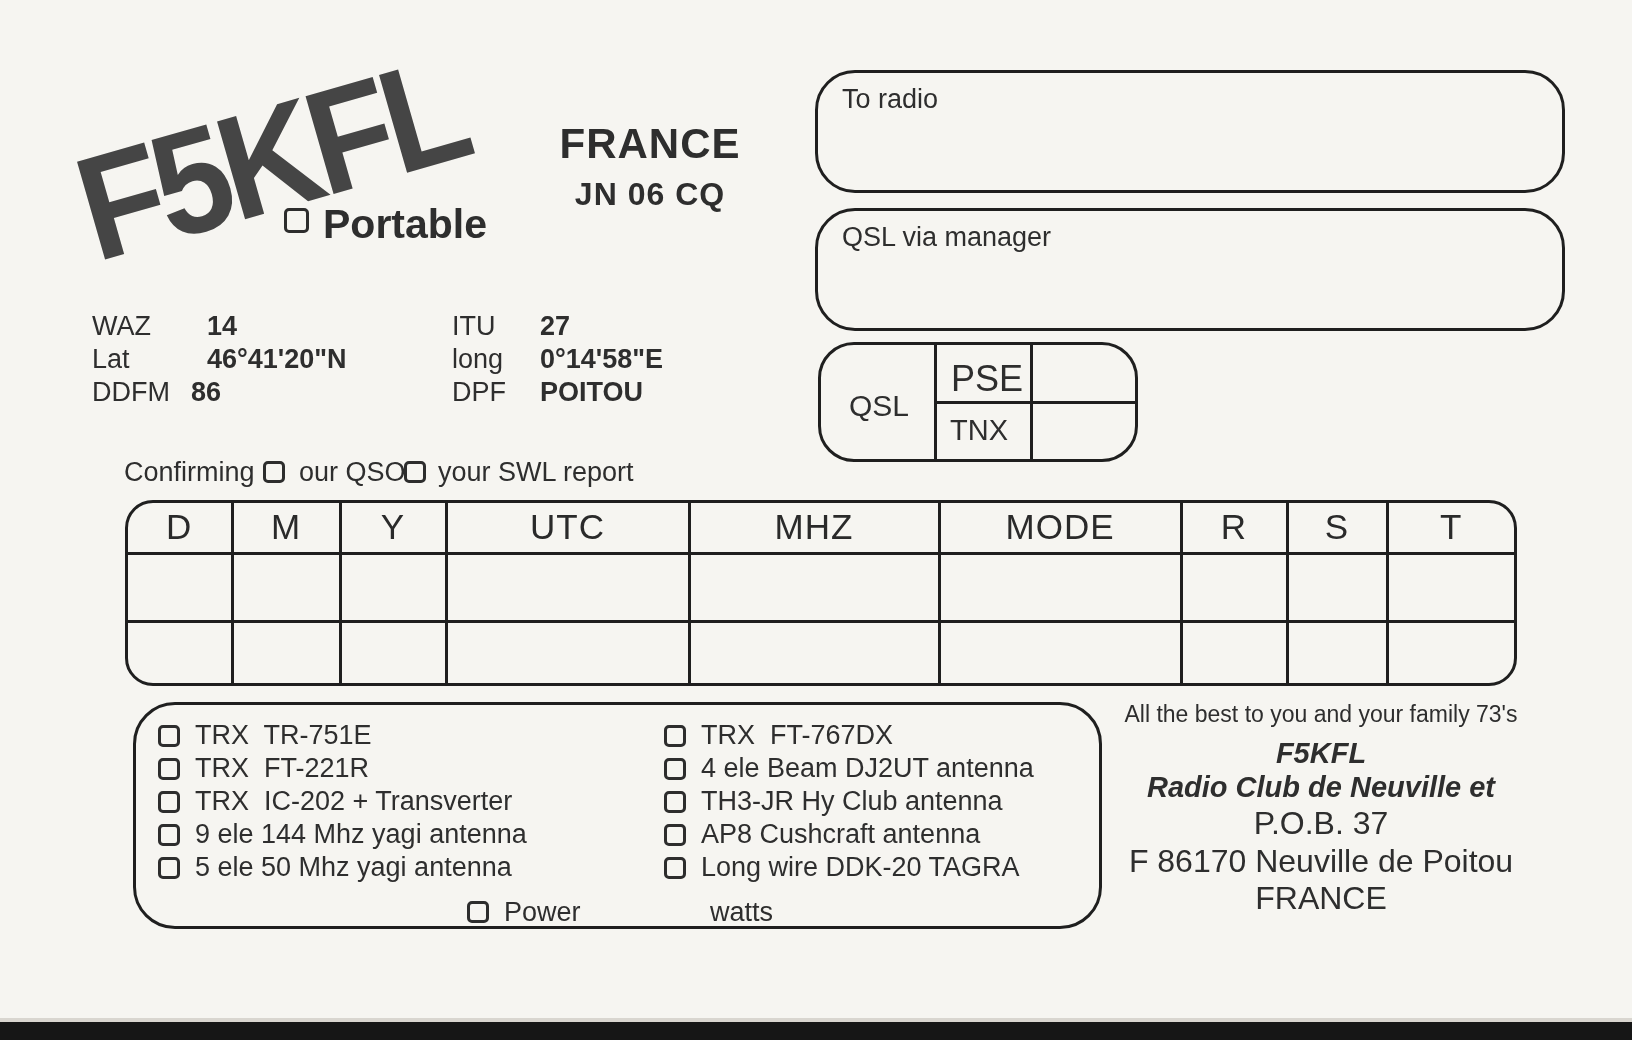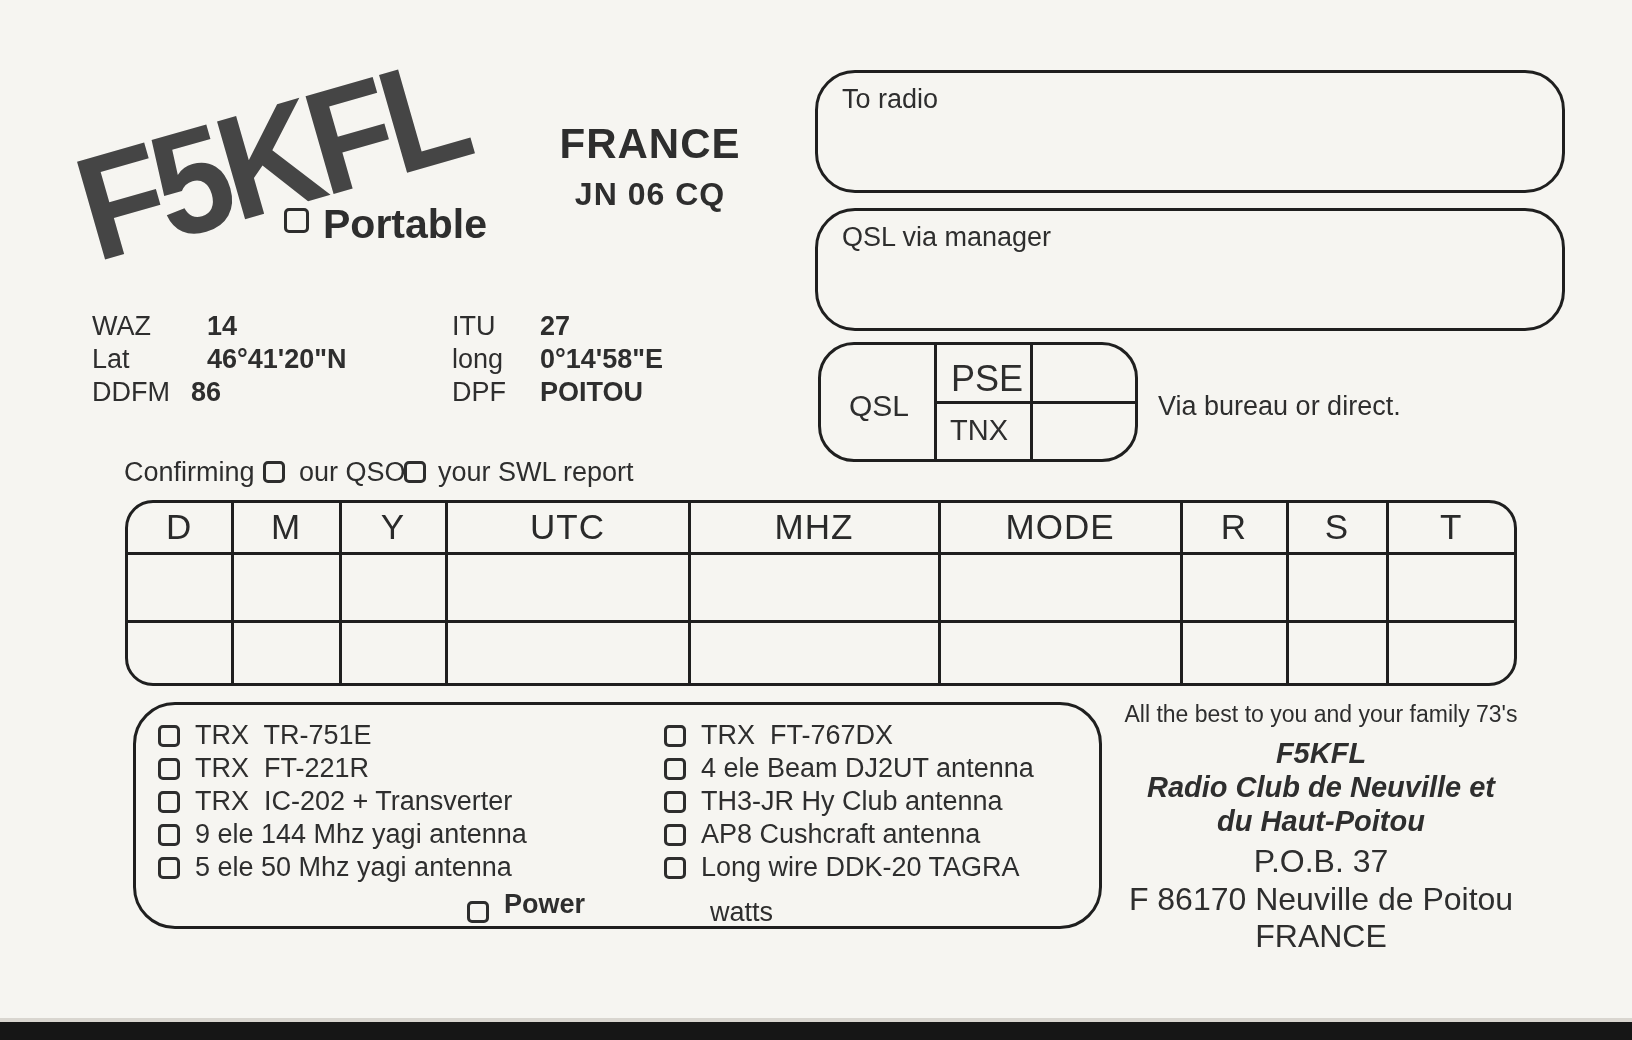--- a/index.html
+++ b/index.html
@@ -77,21 +77,20 @@
   <div class="abs rbox" style="left:818px; top:342px; width:320px; height:120px; border-radius:36px;">
     <div class="abs vline" style="left:113px; top:0; height:114px;"></div>
     <div class="abs vline" style="left:209px; top:0; height:114px;"></div>
     <div class="abs hline" style="left:113px; top:56px; width:201px;"></div>
     <span class="lbl" style="position:absolute; left:28px; top:44px; font-size:30px;">QSL</span>
     <span class="lbl" style="position:absolute; left:130px; top:14px; font-size:36px;">PSE</span>
     <span class="lbl" style="position:absolute; left:129px; top:70px; font-size:29px;">TNX</span>
     <div class="abs" style="left:212px; top:0; width:102px; height:56px;"></div>
     <div class="abs" style="left:212px; top:59px; width:102px; height:55px;"></div>
   </div>
-  <span class="abs lbl" style="left:1158px; top:392px;">Via bureau or direct.</span>
 
   <div>
     <div class="abs" style="left:92px; top:312px; width:640px; height:33px;">
       <span class="lbl abs" style="left:0;">WAZ</span>
       <span class="lbl val abs" style="left:115px;">14</span>
       <span class="lbl abs" style="left:360px;">ITU</span>
       <span class="lbl val abs" style="left:448px;">27</span>
     </div>
     <div class="abs" style="left:92px; top:345px; width:640px; height:33px;">
       <span class="lbl abs" style="left:0;">Lat</span>
@@ -207,30 +206,29 @@
       <li>
         <span class="cbx"></span>
         <span class="lbl">AP8 Cushcraft antenna</span>
       </li>
       <li>
         <span class="cbx"></span>
         <span class="lbl">Long wire DDK-20 TAGRA</span>
       </li>
     </ul>
     <span class="abs cbx" style="left:331px; top:196px;"></span>
-    <span class="abs lbl" style="left:368px; top:185px;font-weight:bold;">Power</span>
+    <span class="abs lbl" style="left:368px; top:193px;">Power</span>
     <span class="abs" style="left:445px; top:193px; width:125px; height:28px;"></span>
     <span class="abs lbl" style="left:574px; top:193px;">watts</span>
   </div>
 
   <div class="abs addr-blk">
     <div class="greeting">All the best to you and your family 73's</div>
     <div class="club-line">F5KFL</div>
     <div class="club-line">Radio Club de Neuville et</div>
-    <div class="club-line" style="margin-bottom:4px;">du Haut-Poitou</div>
     <div class="addr-line">P.O.B. 37</div>
     <div class="addr-line">F 86170 Neuville de Poitou</div>
     <div class="addr-line">FRANCE</div>
   </div>
 
   <div class="abs scan-strip-edge"></div>
   <div class="abs scan-strip"></div>
 
 </div>
 

